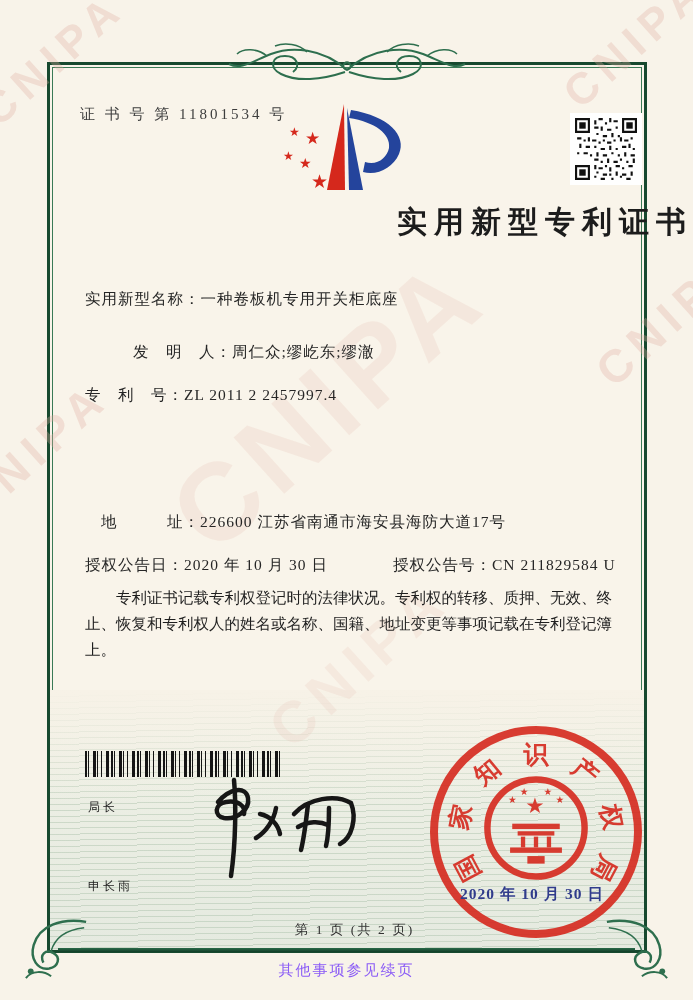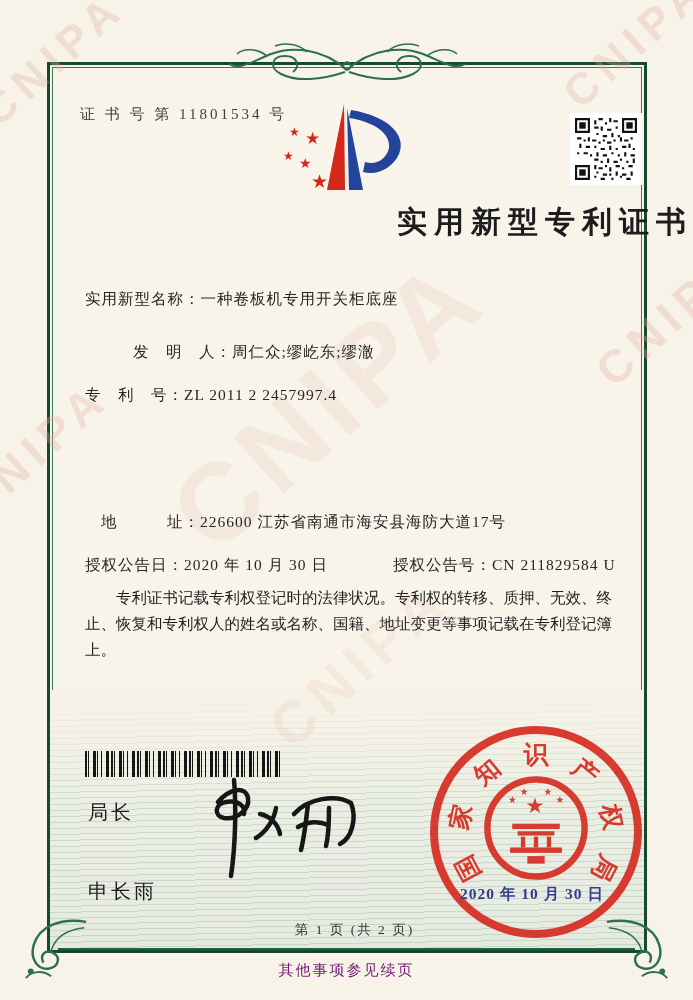--- a/index.html
+++ b/index.html
@@ -52,21 +52,21 @@
     background:repeating-linear-gradient(90deg,
       #151515 0 2px, transparent 2px 3px,
       #151515 3px 4px, transparent 4px 8px,
       #151515 8px 11px, transparent 11px 12px,
       #151515 12px 13px, transparent 13px 16px,
       #151515 16px 17px, transparent 17px 21px,
       #151515 21px 24px, transparent 24px 26px);
   }
   .signer-title, .signer-name {
     position:absolute; left:88px; font-family:"Liberation Sans","DejaVu Sans",sans-serif;
-    font-size:20px; letter-spacing:3px; color:#1c1c1c;
+    font-size:12px; letter-spacing:3px; color:#1c1c1c;
   }
   .signer-title { top:799px; }
   .signer-name { top:838px;margin-top:40px; }
   .signature { position:absolute; left:188px; top:770px; }
   
   .seal {
     position:absolute; left:430px; top:726px; width:212px; height:212px;
     opacity:.9; mix-blend-mode:multiply;
   }
   .seal-ring { position:absolute; inset:0; border:8px solid #d5281c; border-radius:50%; }
@@ -78,21 +78,21 @@
   .seal-date {
     position:absolute; left:441px; top:884px; width:182px; text-align:center;
     font-size:15.5px; font-weight:600; letter-spacing:1px; color:#303c8c;
   }
   .page-num { position:absolute; left:16px; right:0; top:921px; text-align:center; font-size:13.5px; letter-spacing:2px; color:#333; }
   .bottom-line { position:absolute; left:58px; top:948px; width:577px; height:4px; background:linear-gradient(#2a6b4a,#123c27); }
   .flourish { position:absolute; }
   .fl-bl { left:22px; top:916px; }
   .fl-br { left:603px; top:916px; }
   .top-ornament { position:absolute; left:227px; top:40px; }
-  .continuation { position:absolute; left:0; right:0; top:961px; text-align:center; font-size:15px; letter-spacing:2px; color:#701a75; }
+  .continuation { position:absolute; left:0; right:0; top:961px; text-align:center; font-size:15px; letter-spacing:2px; color:#8b5cf6; }
 </style>
 </head>
 <body>
 
 <div class="page">
 
   <div class="frame">
     <div class="frame-inner"></div>
     <div class="waves"></div>
   </div>

